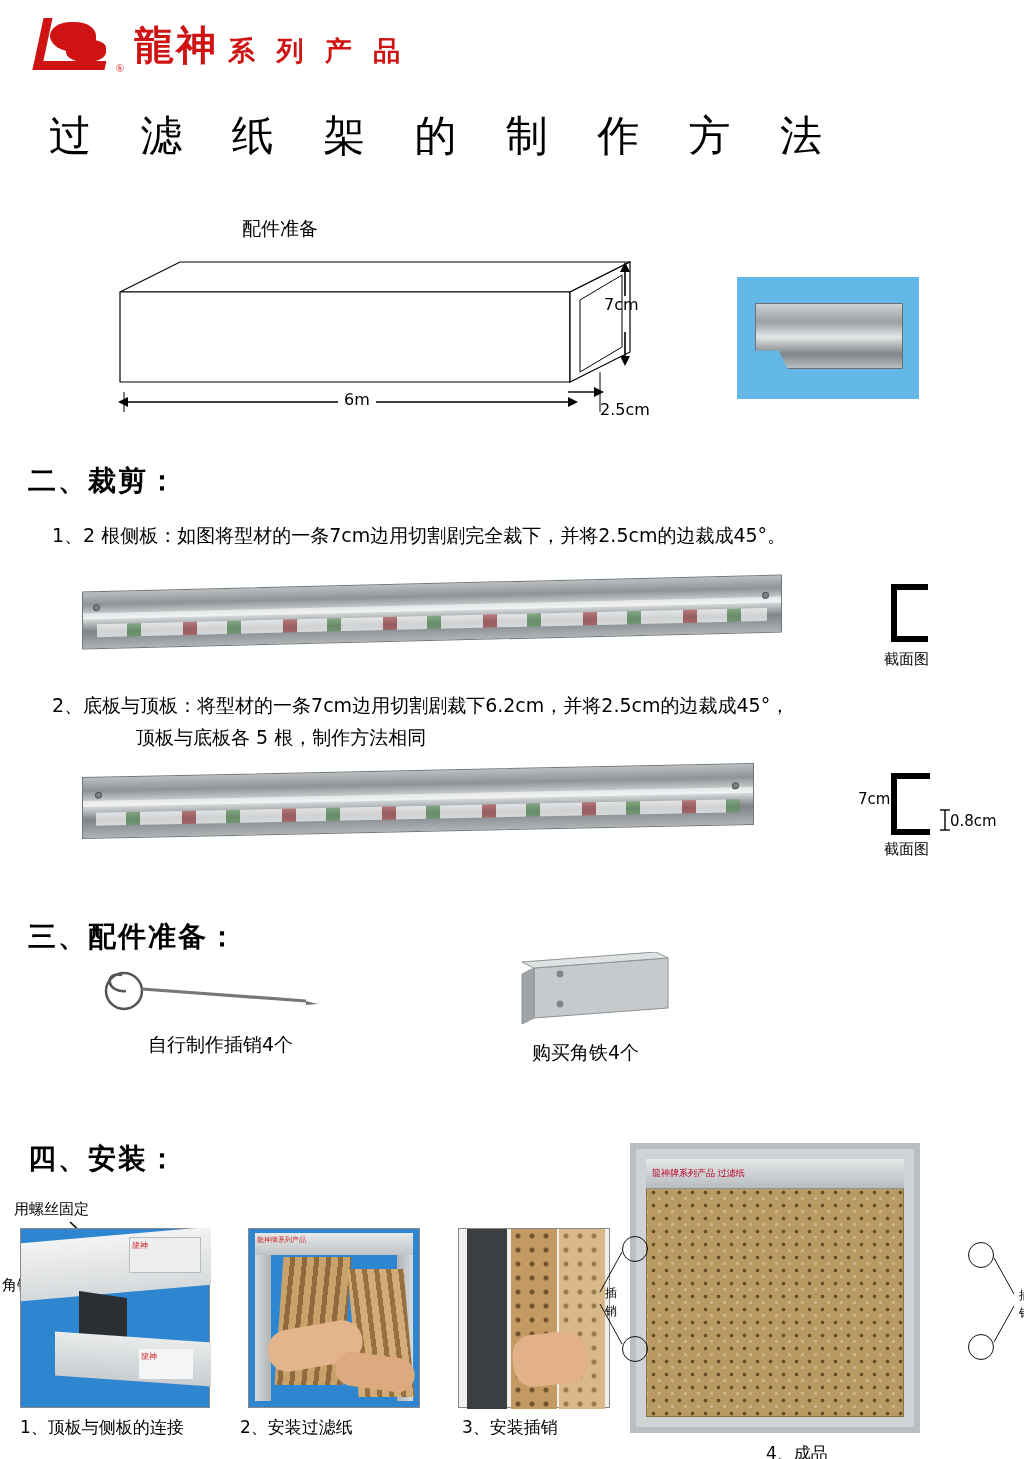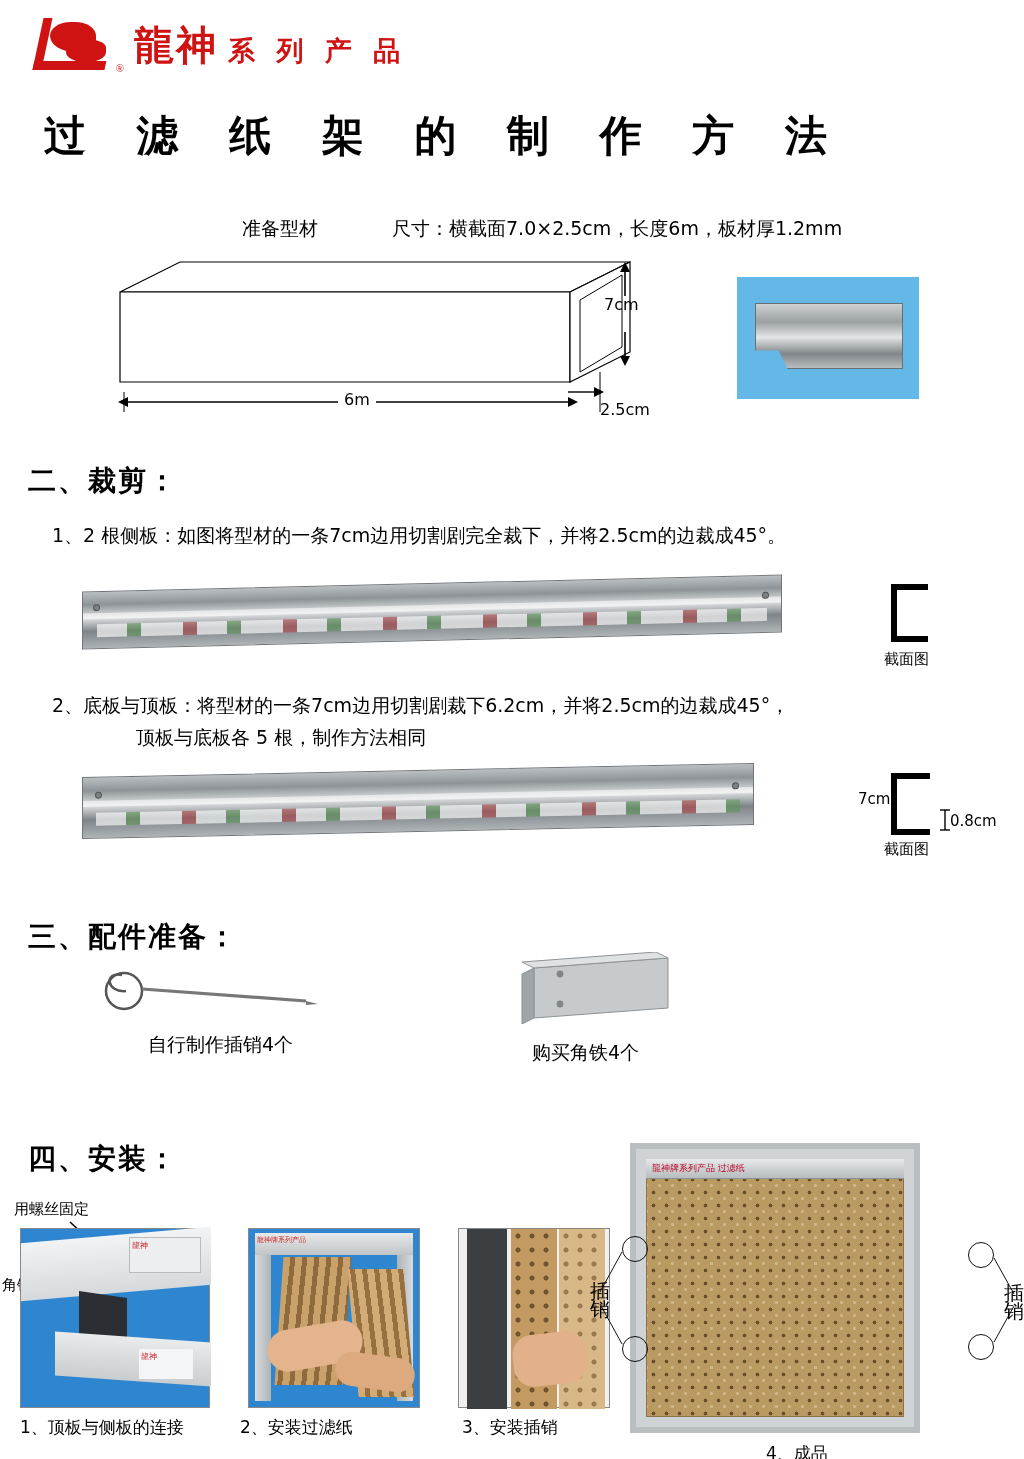--- a/index.html
+++ b/index.html
@@ -40,21 +40,21 @@
     margin-left:10px; font-family:"DejaVu Sans", sans-serif;
   }
   .brand-series {
     color:#cf1313; font-weight:bold; font-size:27px; letter-spacing:6px;
     margin-left:10px; position:relative; top:6px;
     font-family:"DejaVu Sans", sans-serif;
   }
 
   .doc-title {
     position:absolute; top:108px; left:0; width:889px; text-align:center;
-    font-size:42px; font-weight:bold; letter-spacing:18px;
+    font-size:42px; font-weight:normal; letter-spacing:18px;
     font-family:"DejaVu Sans", sans-serif;
   }
 
   
   .sec-head {
     position:absolute; font-size:28px; font-weight:bold; letter-spacing:2px;
     font-family:"DejaVu Sans", sans-serif;
   }
   .sec-note {
     position:absolute; font-size:19px; font-family:"DejaVu Sans", sans-serif;
@@ -133,55 +133,55 @@
     position:absolute; inset:10px;
     background-color:#b99a63;
     background-image:
       radial-gradient(circle, rgba(90,65,30,0.85) 1.6px, rgba(0,0,0,0) 2.2px),
       radial-gradient(circle, rgba(255,240,200,0.35) 1.2px, rgba(0,0,0,0) 2px);
     background-size:13px 13px, 13px 13px;
     background-position:0 0, 6px 6px;
     border:1px solid #8d7341;
   }
   .final .topband {
-    position:absolute; left:10px; right:10px; top:10px; height:20px;
+    position:absolute; left:10px; right:10px; top:10px; height:30px;
     background:linear-gradient(180deg,#e6e8e9,#b7bcbf);
     border-bottom:1px solid #8d9295;
     font-size:9px; color:#b02; font-family:"DejaVu Sans", sans-serif;
     display:flex; align-items:center; gap:12px; padding-left:6px; overflow:hidden;
   }
   .pin-circle {
     position:absolute; width:26px; height:26px; border:1.5px solid #111; border-radius:50%;
   }
 
   .lbl-v {
-    position:absolute; font-size:20px; line-height:18px; width:16px;
-    font-family:Liberation Mono, monospace;
+    position:absolute; font-size:12px; line-height:18px; width:16px;
+    font-family:Liberation Sans, sans-serif;
+    margin-left:15px;
   }
 </style>
 </head>
 <body>
 
 <div class="page">
 
   <div class="brand">
     <div class="brand-logo">
       <div class="lmark"></div>
       <div class="blob"></div>
       <div class="blob2"></div>
       <div class="reg">®</div>
     </div>
     <div class="brand-name">龍神</div>
     <div class="brand-series">系 列 产 品</div>
   </div>
 
   <div class="doc-title">过 滤 纸 架 的 制 作 方 法</div>
 
-  <div class="sec-note" style="left:242px; top:216px;">准备型材</div>
-  <div class="sec-note" style="left:392px; top:216px;">尺寸：横截面7.0×2.5cm，长度6m，板材厚1.2mm</div>
+  <div class="sec-note" style="left:242px; top:216px;">配件准备</div>
 
   <div class="draw1">
     <svg width="560" height="160" viewBox="0 0 560 160">
       <polygon points="10,40 70,10 520,10 460,40" fill="#ffffff" stroke="#000" stroke-width="1.2"></polygon>
       <polygon points="10,40 460,40 460,130 10,130" fill="#ffffff" stroke="#000" stroke-width="1.2"></polygon>
       <polygon points="460,40 520,10 520,100 460,130" fill="#ffffff" stroke="#000" stroke-width="1.2"></polygon>
       <polyline points="470,48 512,23 512,95 470,120" fill="none" stroke="#000" stroke-width="1"></polyline>
       <line x1="470" y1="48" x2="470" y2="120" stroke="#000" stroke-width="1"></line>
     </svg>
   </div>

